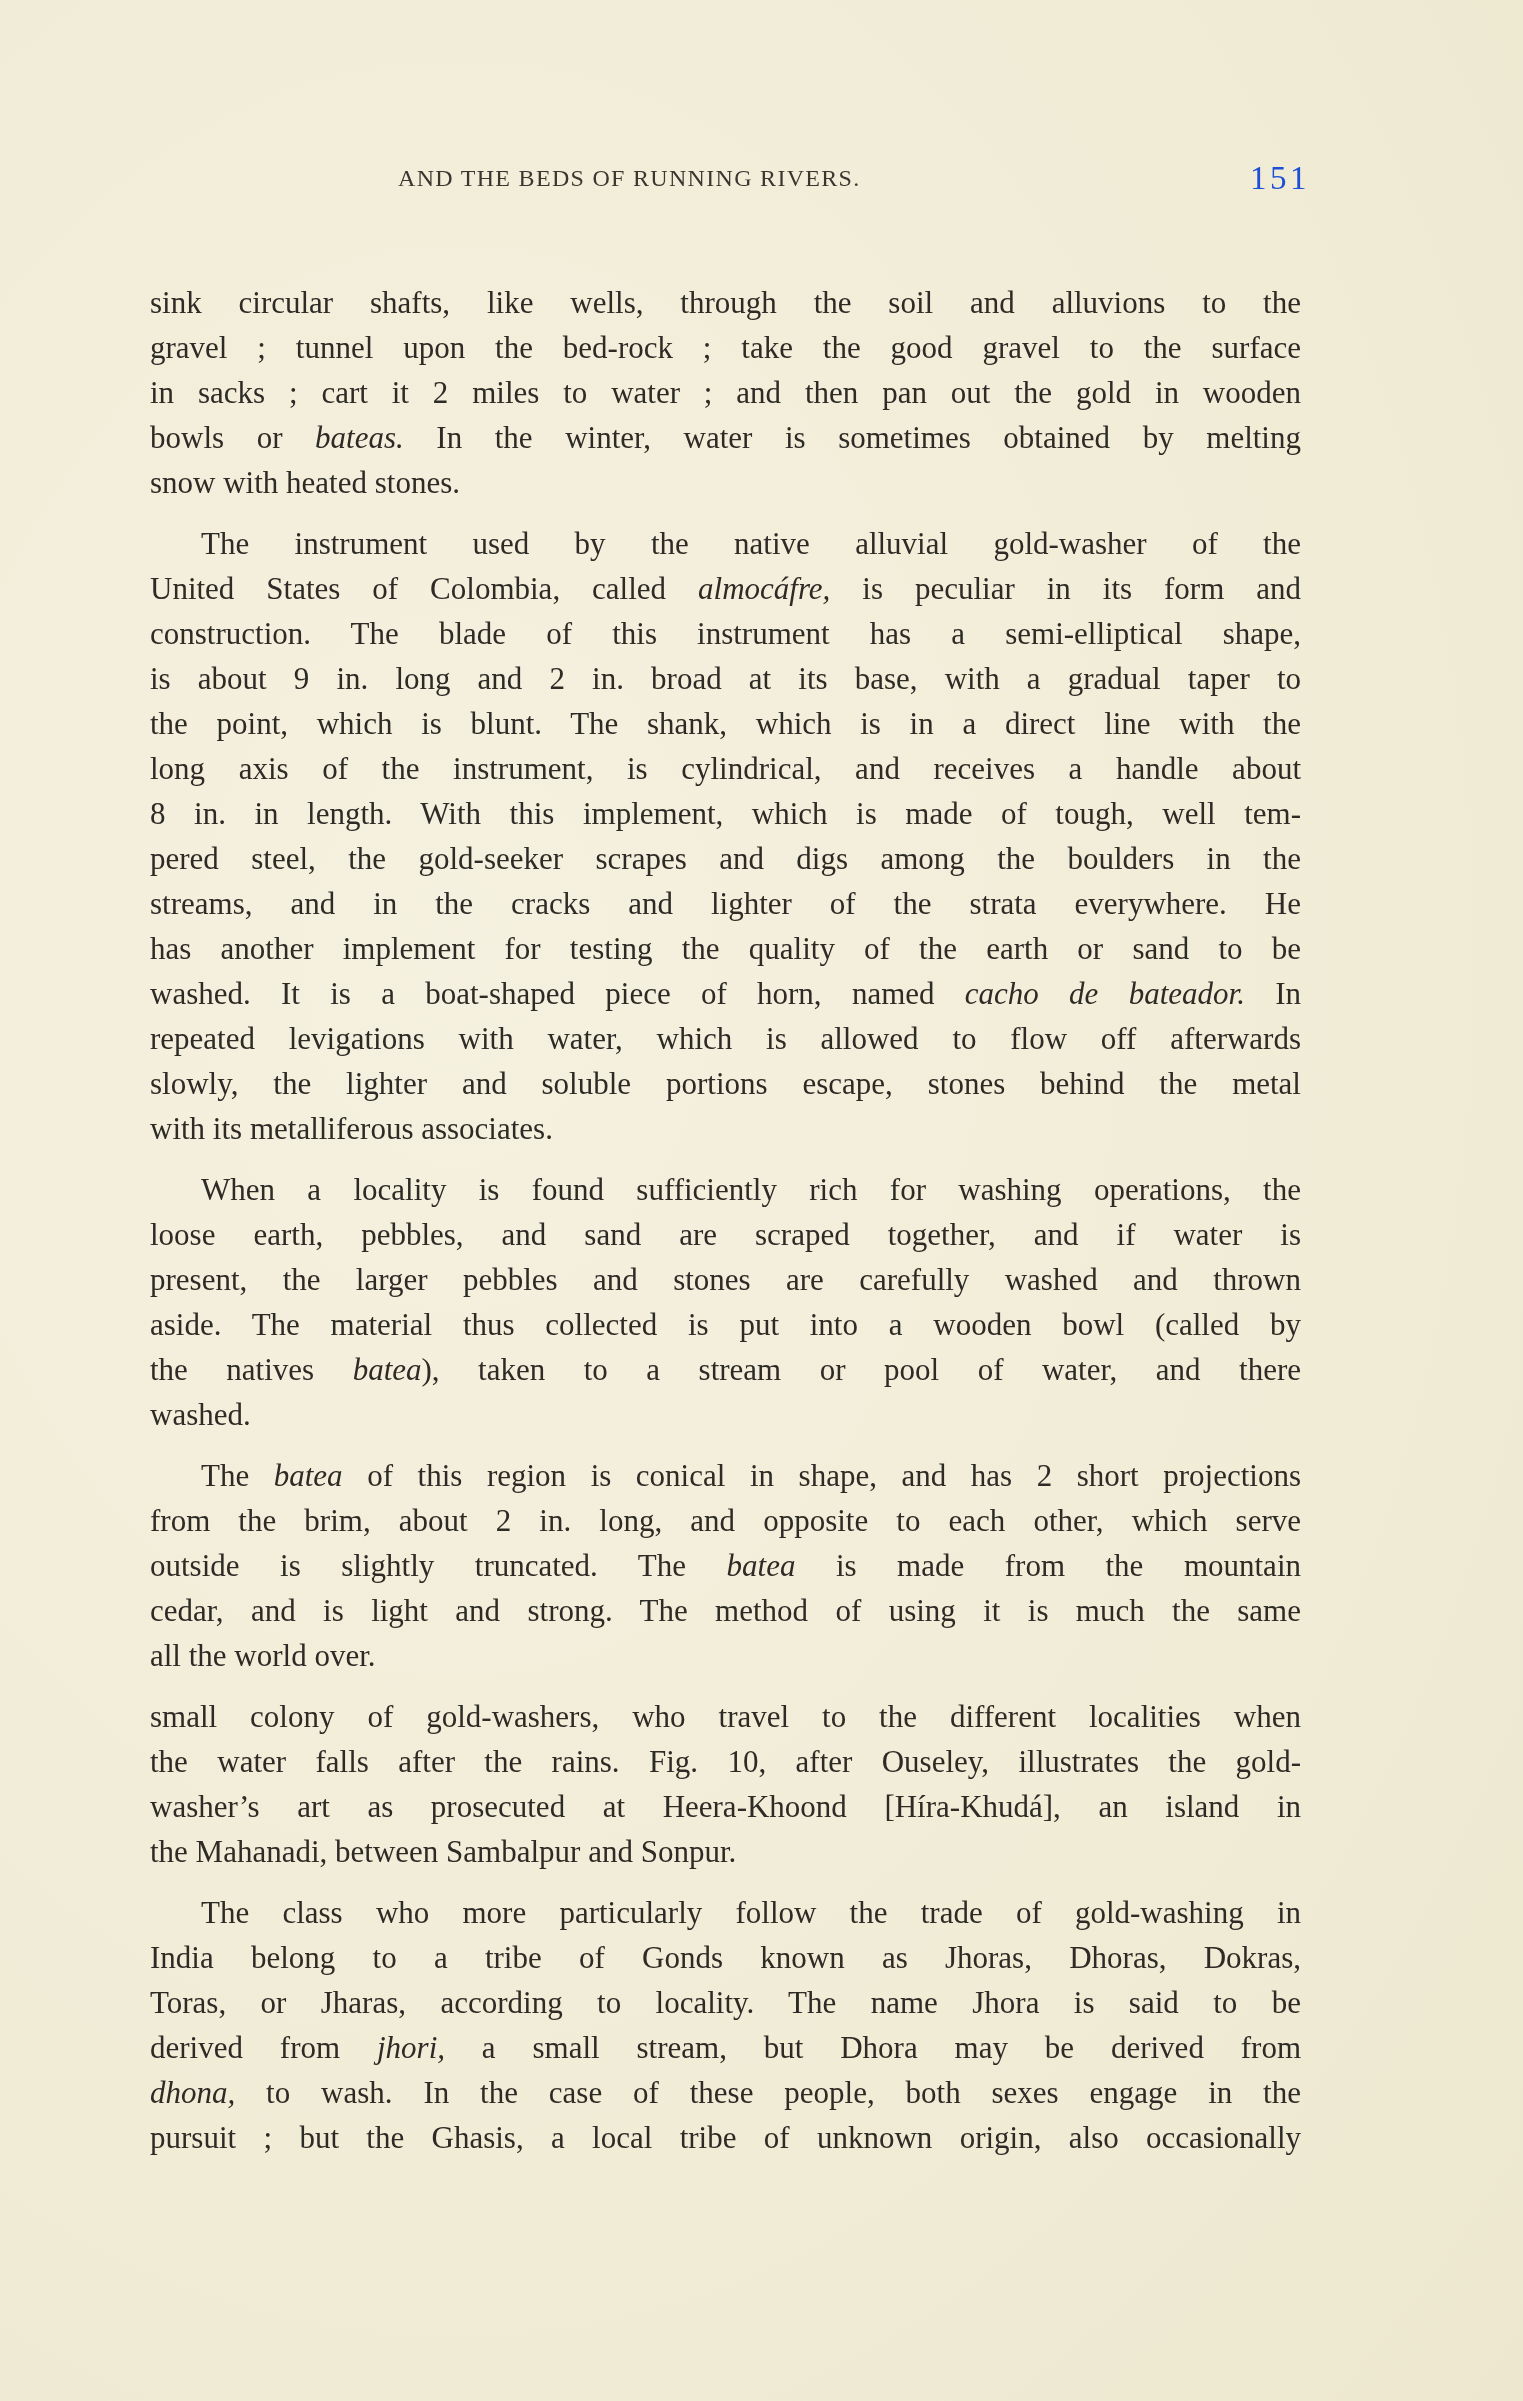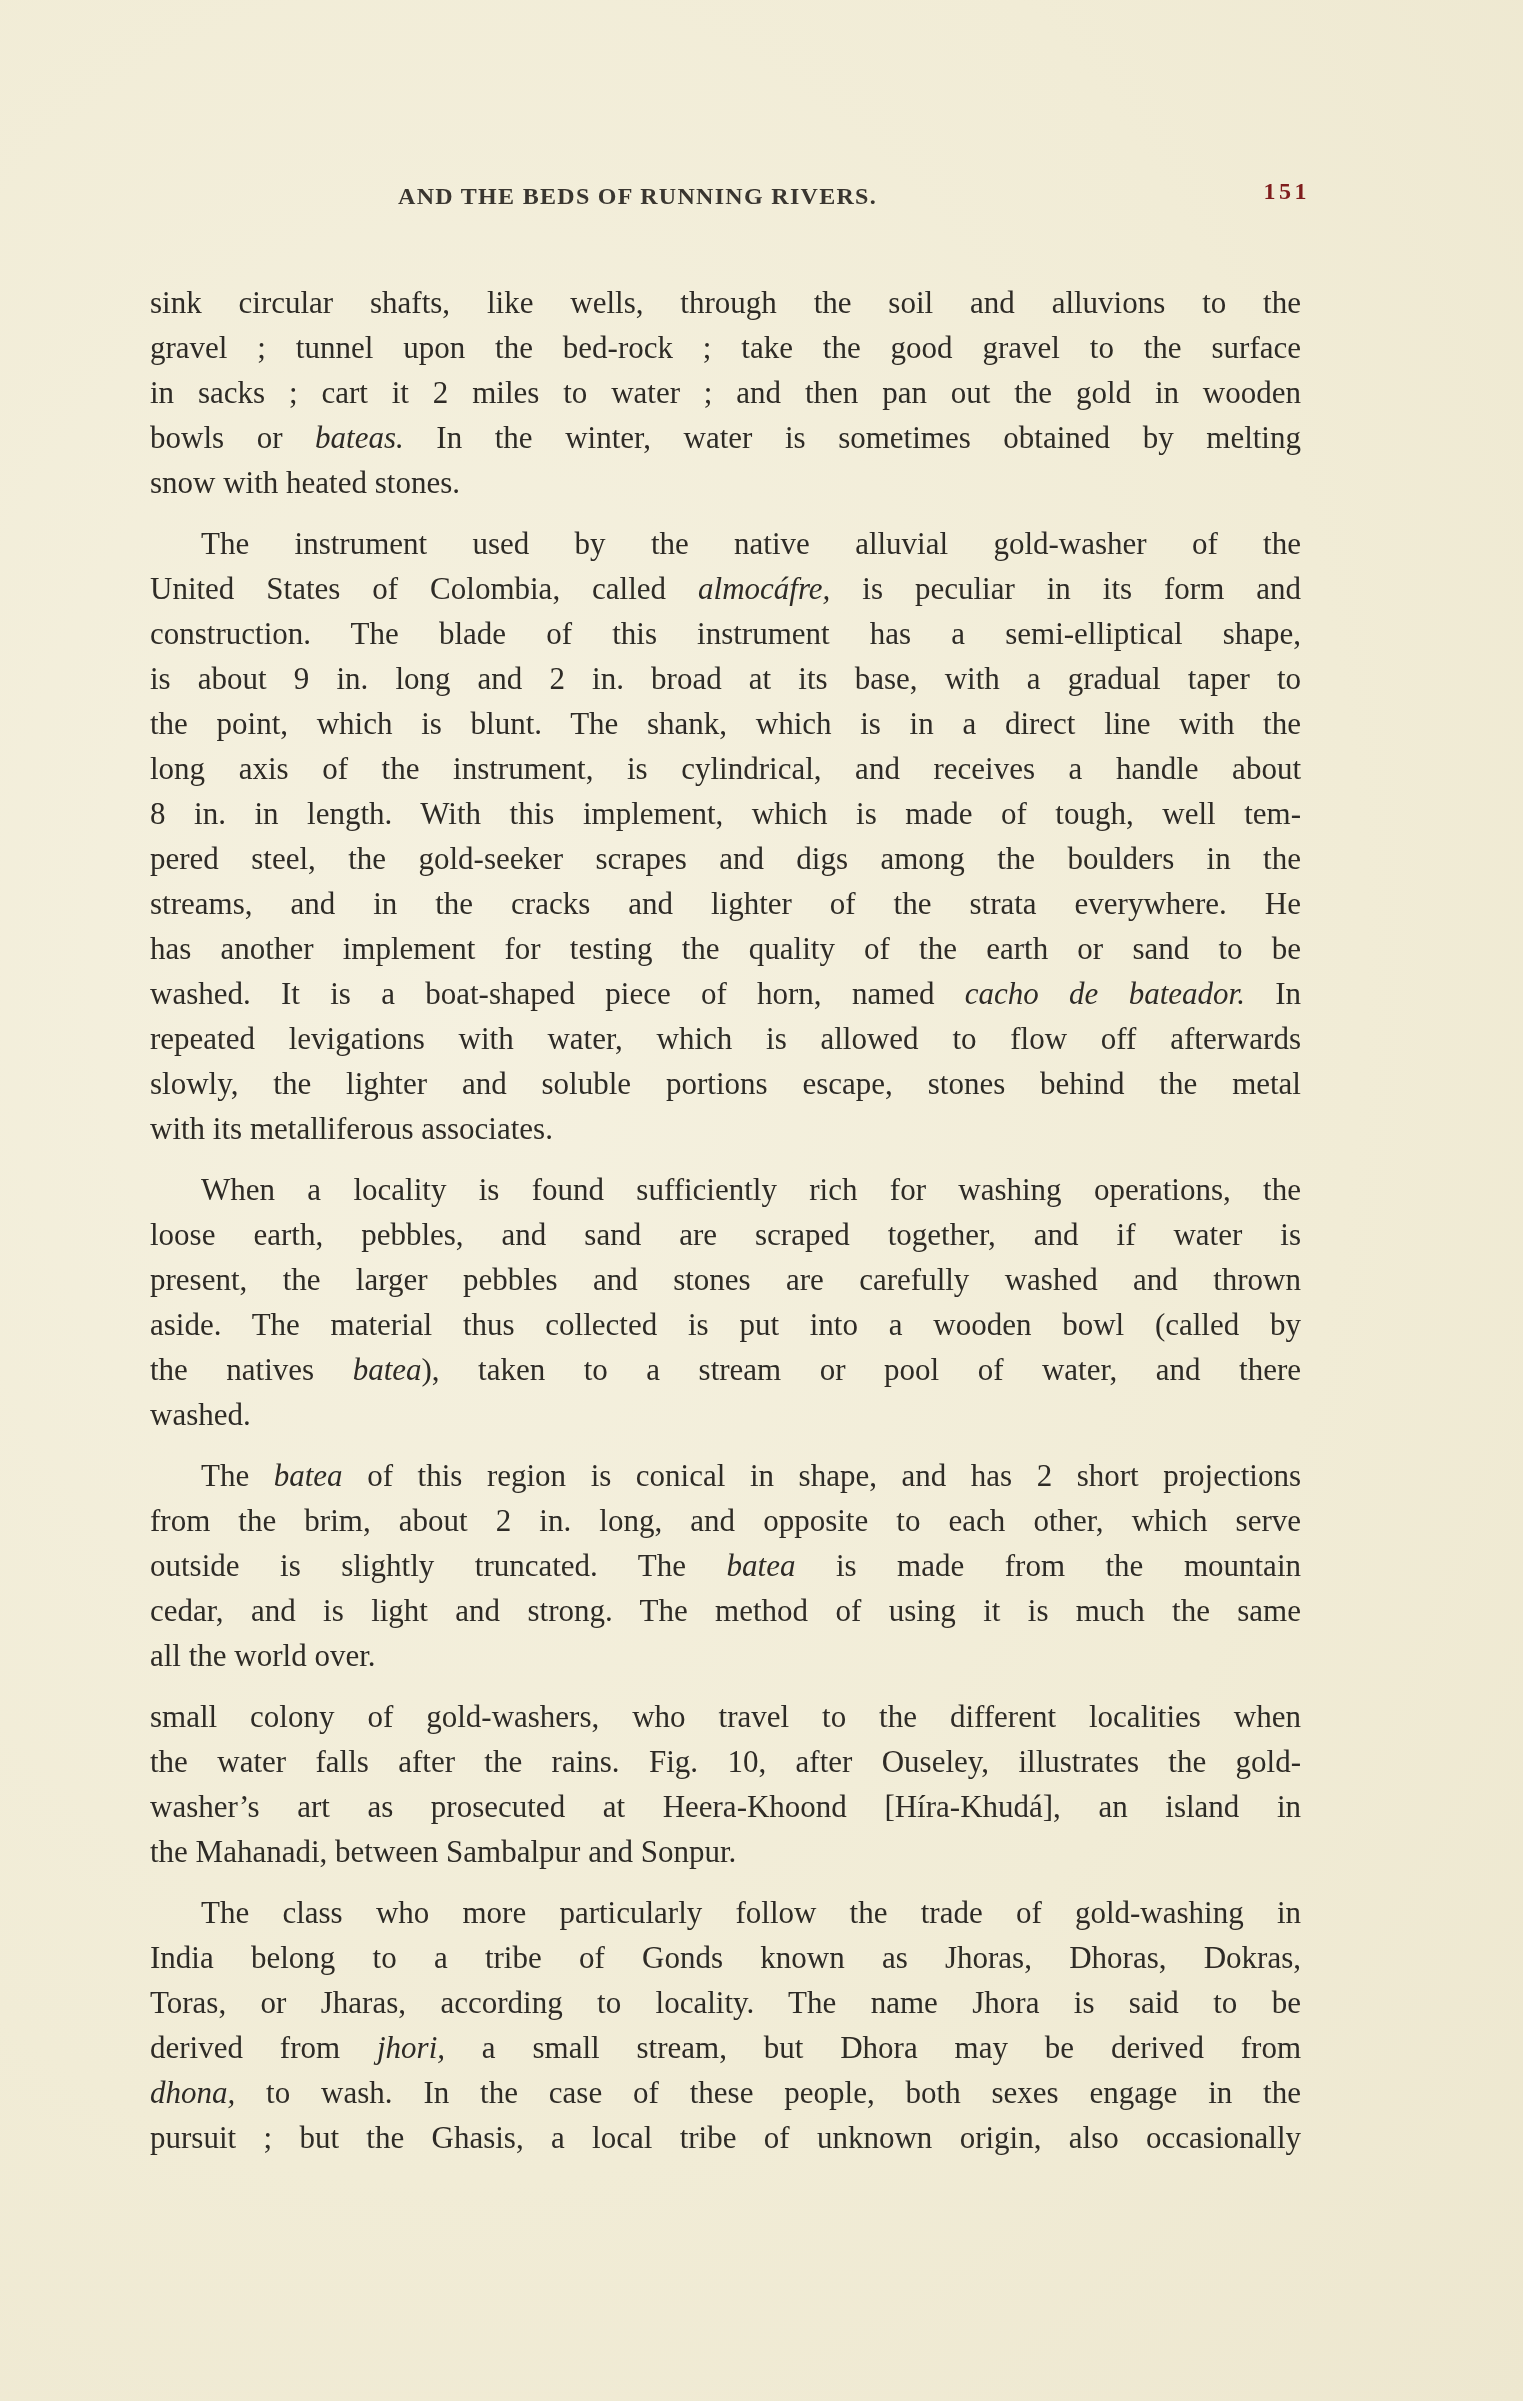--- a/index.html
+++ b/index.html
@@ -6,30 +6,30 @@
   body {
     width: 1524px; height: 2401px;
     background: #f3efdc;
     background-image: radial-gradient(ellipse at 30% 40%, #f5f1e0 0%, #f1ecd6 60%, #ede7cf 100%);
     position: relative; overflow: hidden;
     color: #2e2b26;
     font-family: "Liberation Serif", "DejaVu Serif", serif;
   }
   .page { position: absolute; left: 134px; top: 0; width: 1183px; }
   .running-head {
-    position: absolute; top: 183px; left: 0; width: 1183px; height: 35px; font-weight: bold;
+    position: absolute; top: 165px; left: 0; width: 1183px; height: 35px;
   }
   .rh-title {
     position: absolute; left: 264px; top: 0;
     font-size: 24px; letter-spacing: 1.3px; text-transform: uppercase;
     color: #3a3630;
   }
   .rh-page {
     position: absolute; right: 7px; top: -5.3px;
-    font-size: 24px; letter-spacing: 3.5px; color: #7f1d1d;
+    font-size: 33px; letter-spacing: 3.5px; color: #1d4ed8;
   }
   .body-text {
     position: absolute; top: 264px; left: 0; width: 1183px;
     font-size: 31px; line-height: 45px;
     text-align: justify;
   }
   .body-text p { margin: 16px; }
   .line { display: block; text-align: justify; text-align-last: justify; white-space: nowrap; height: 45px; }
   .line.last { text-align-last: left; }
   .indent { padding-left: 51px; }

